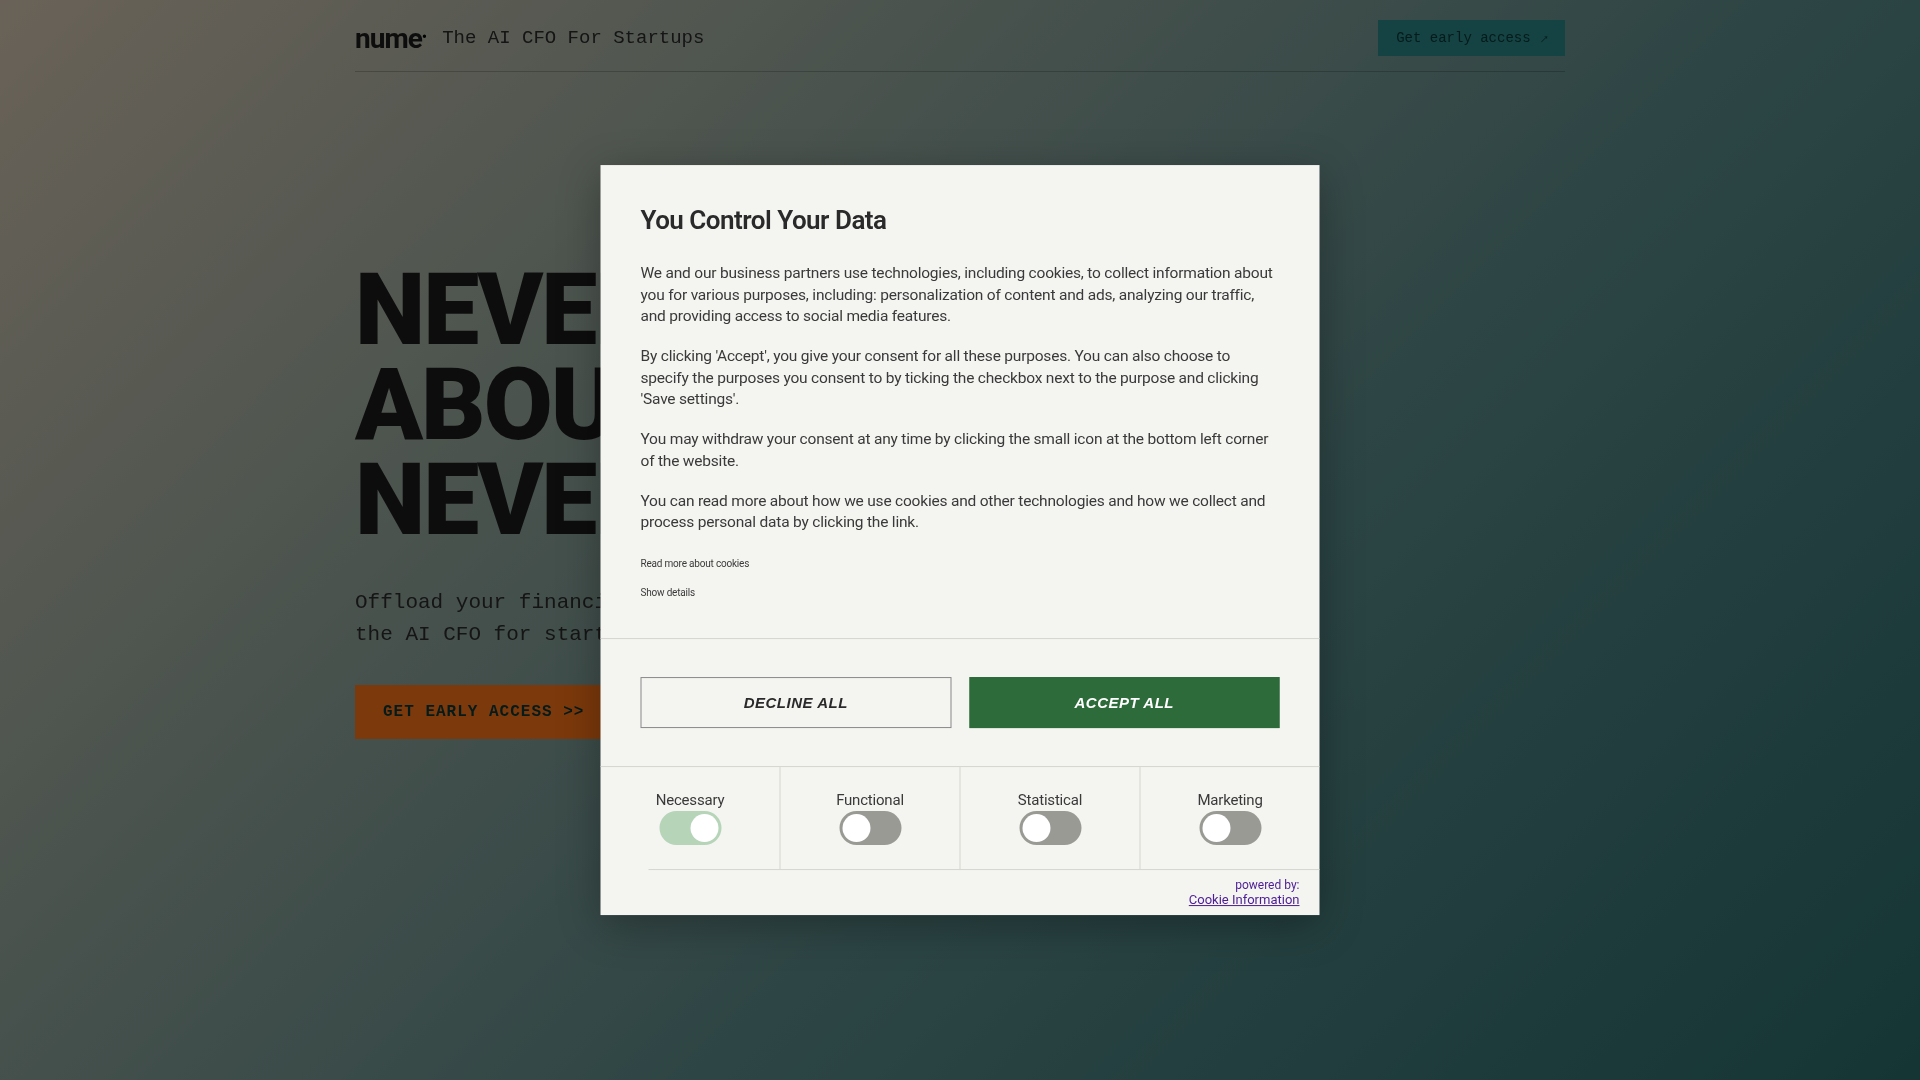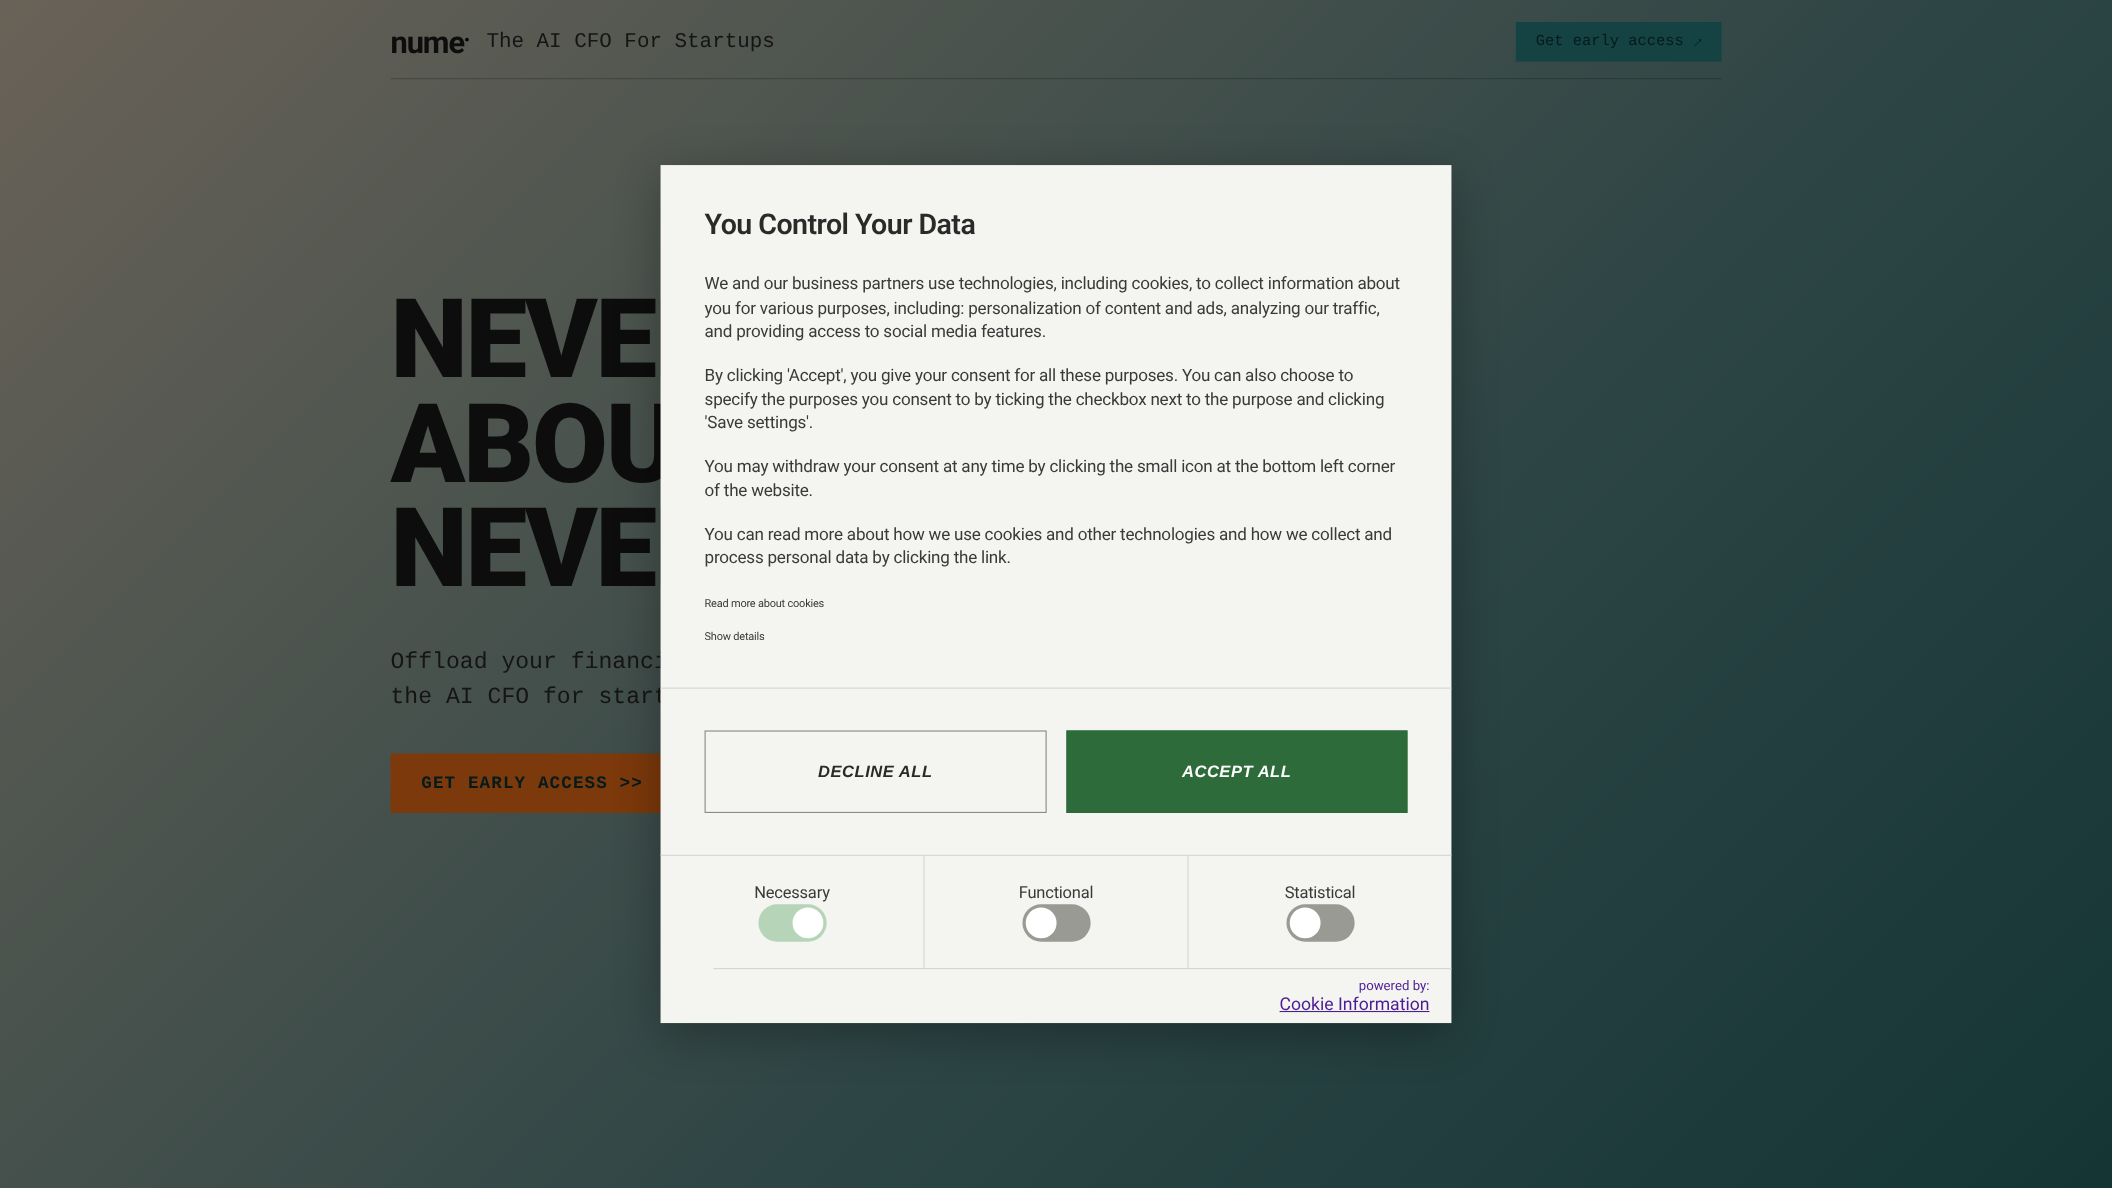--- a/index.html
+++ b/index.html
@@ -152,21 +152,21 @@
 
     .modal-actions {
       border-top: 1px solid #d5d5d0;
       padding: 38px 40px;
       display: flex;
       gap: 18px;
     }
 
     .btn {
       flex: 1;
-      padding: 28px;
+      padding: 16px;
       font-size: 15px;
       font-weight: 600;
       font-style: italic;
       letter-spacing: 0.5px;
       cursor: pointer;
       text-align: center;
     }
 
     .btn-decline {
       background: transparent;
@@ -241,21 +241,21 @@
       padding: 8px 20px;
       text-align: right;
       font-size: 12px;
       color: #4c1d95;
       margin-left: 48px;
     }
 
     .footer-link {
       text-decoration: underline;
       cursor: pointer;
-      font-size: 16px;
+      font-size: 13px;
     }
 
     .arrow-icon {
       display: inline-block;
       transform: rotate(-45deg);
       font-size: 14px;
     }
   </style>
 </head>
 <body>
@@ -318,19 +318,25 @@
       <div class="toggle toggle-off">
         <div class="toggle-knob"></div>
       </div>
     </div>
     <div class="category">
       <span class="category-label">Statistical</span>
       <div class="toggle toggle-off">
         <div class="toggle-knob"></div>
       </div>
     </div>
+    <div class="category">
+      <span class="category-label">Marketing</span>
+      <div class="toggle toggle-off">
+        <div class="toggle-knob"></div>
+      </div>
+    </div>
   </div>
 
   <div class="modal-footer">
     <span>powered by:</span><br>
     <a class="footer-link">Cookie Information</a>
   </div>
 </div>
 
 </body></html>

